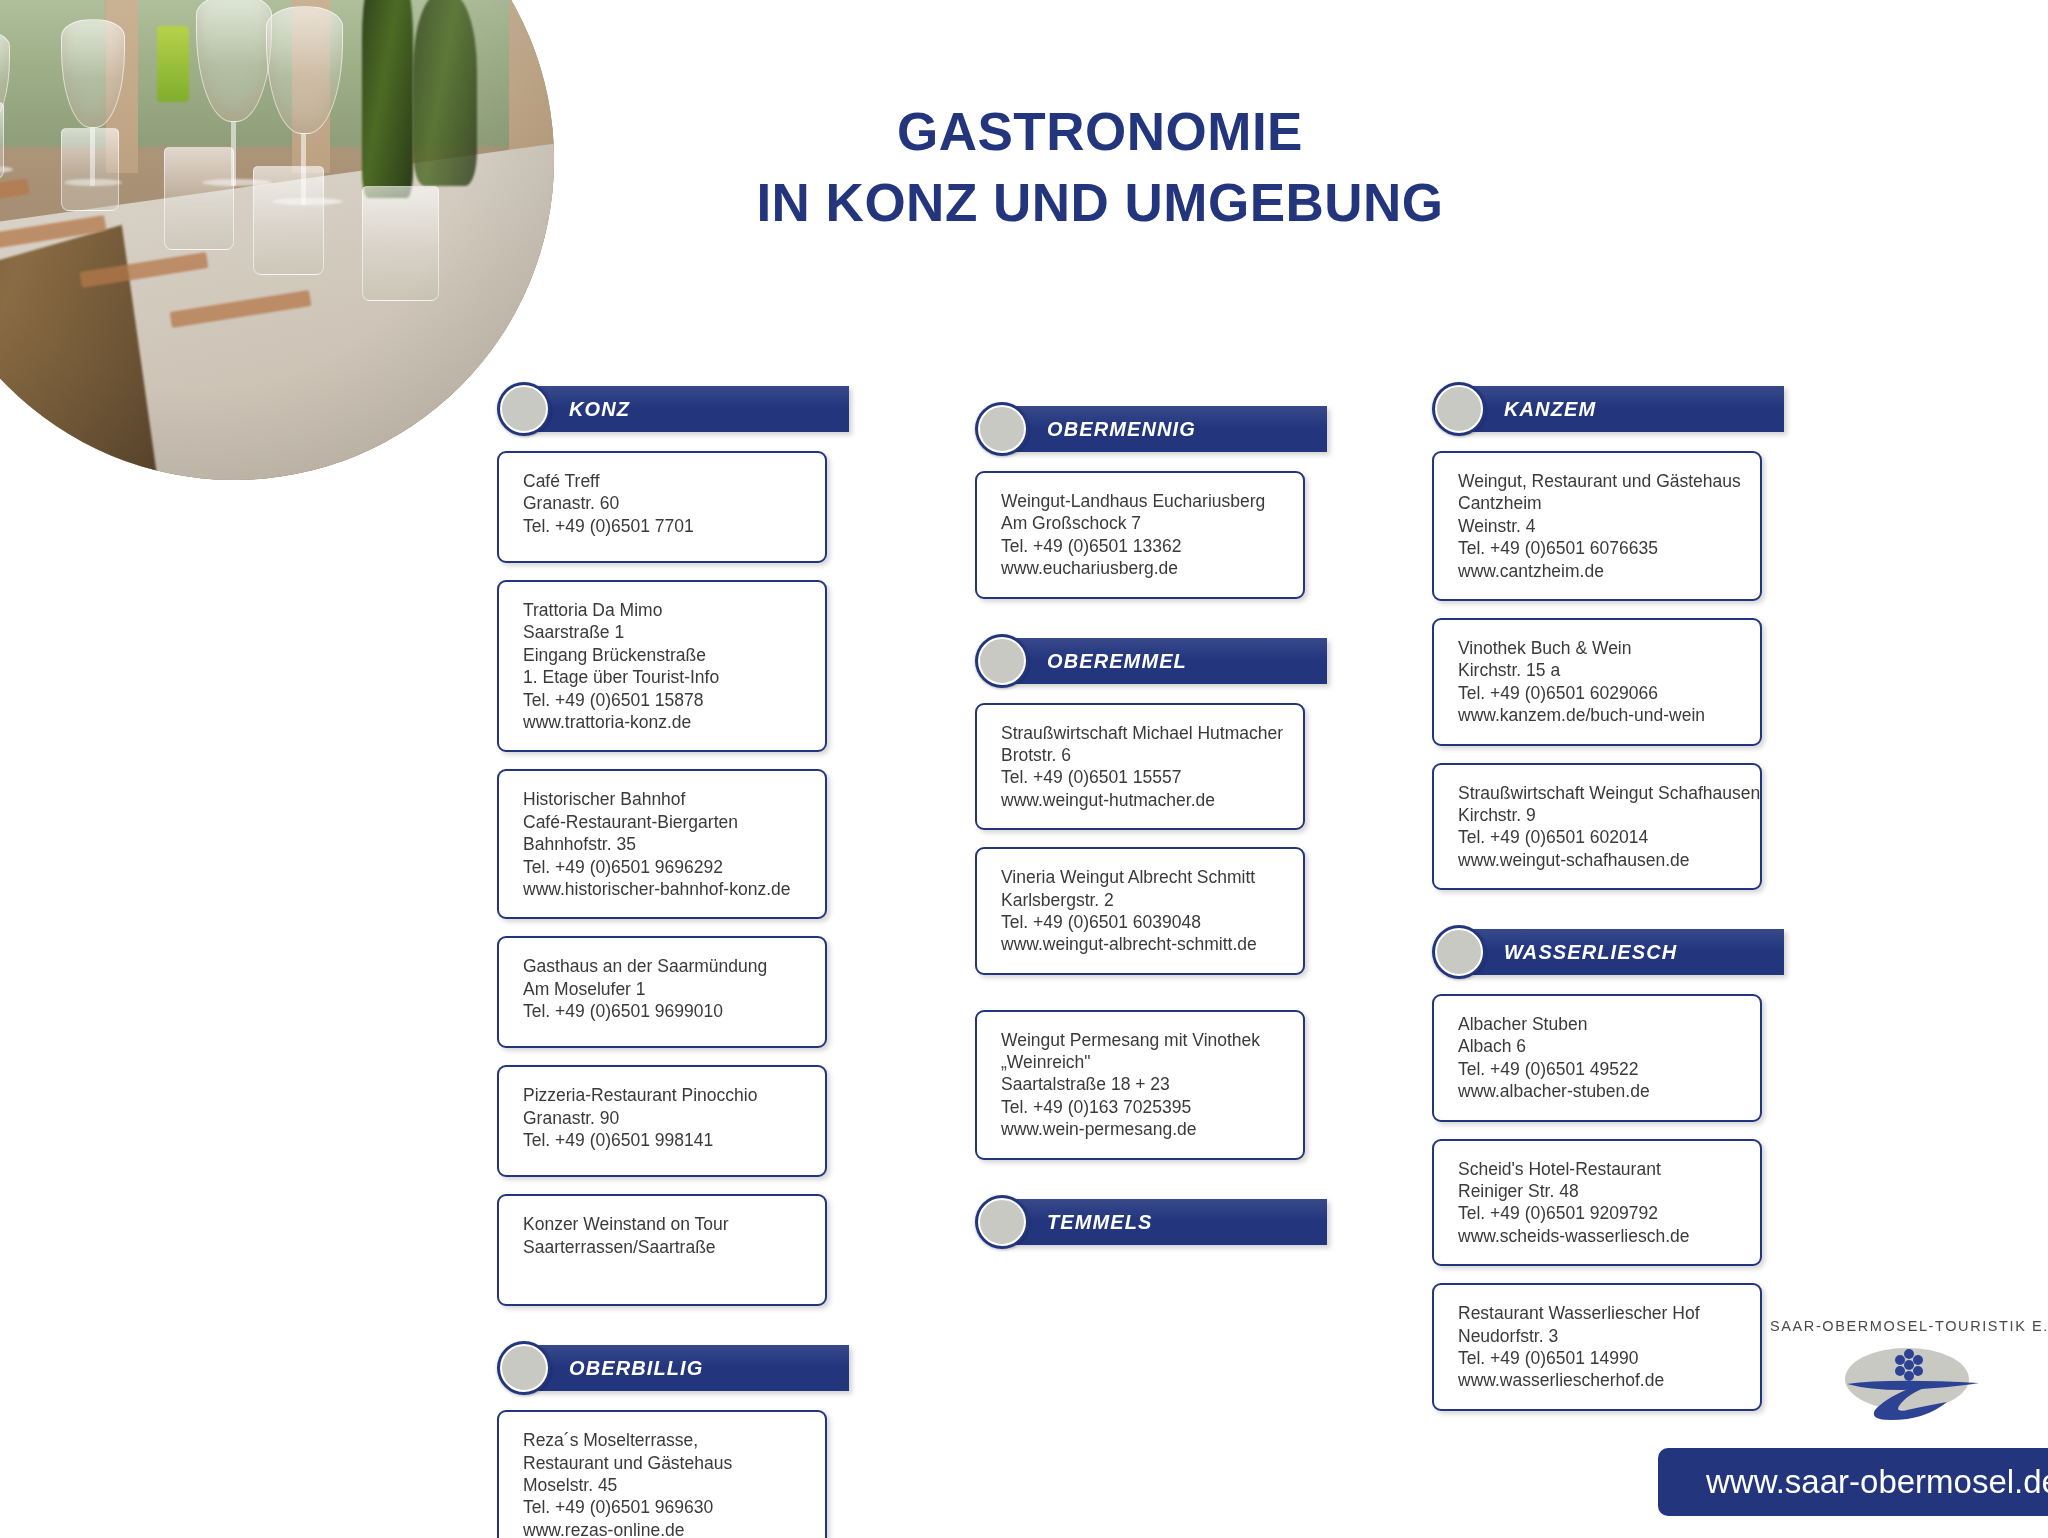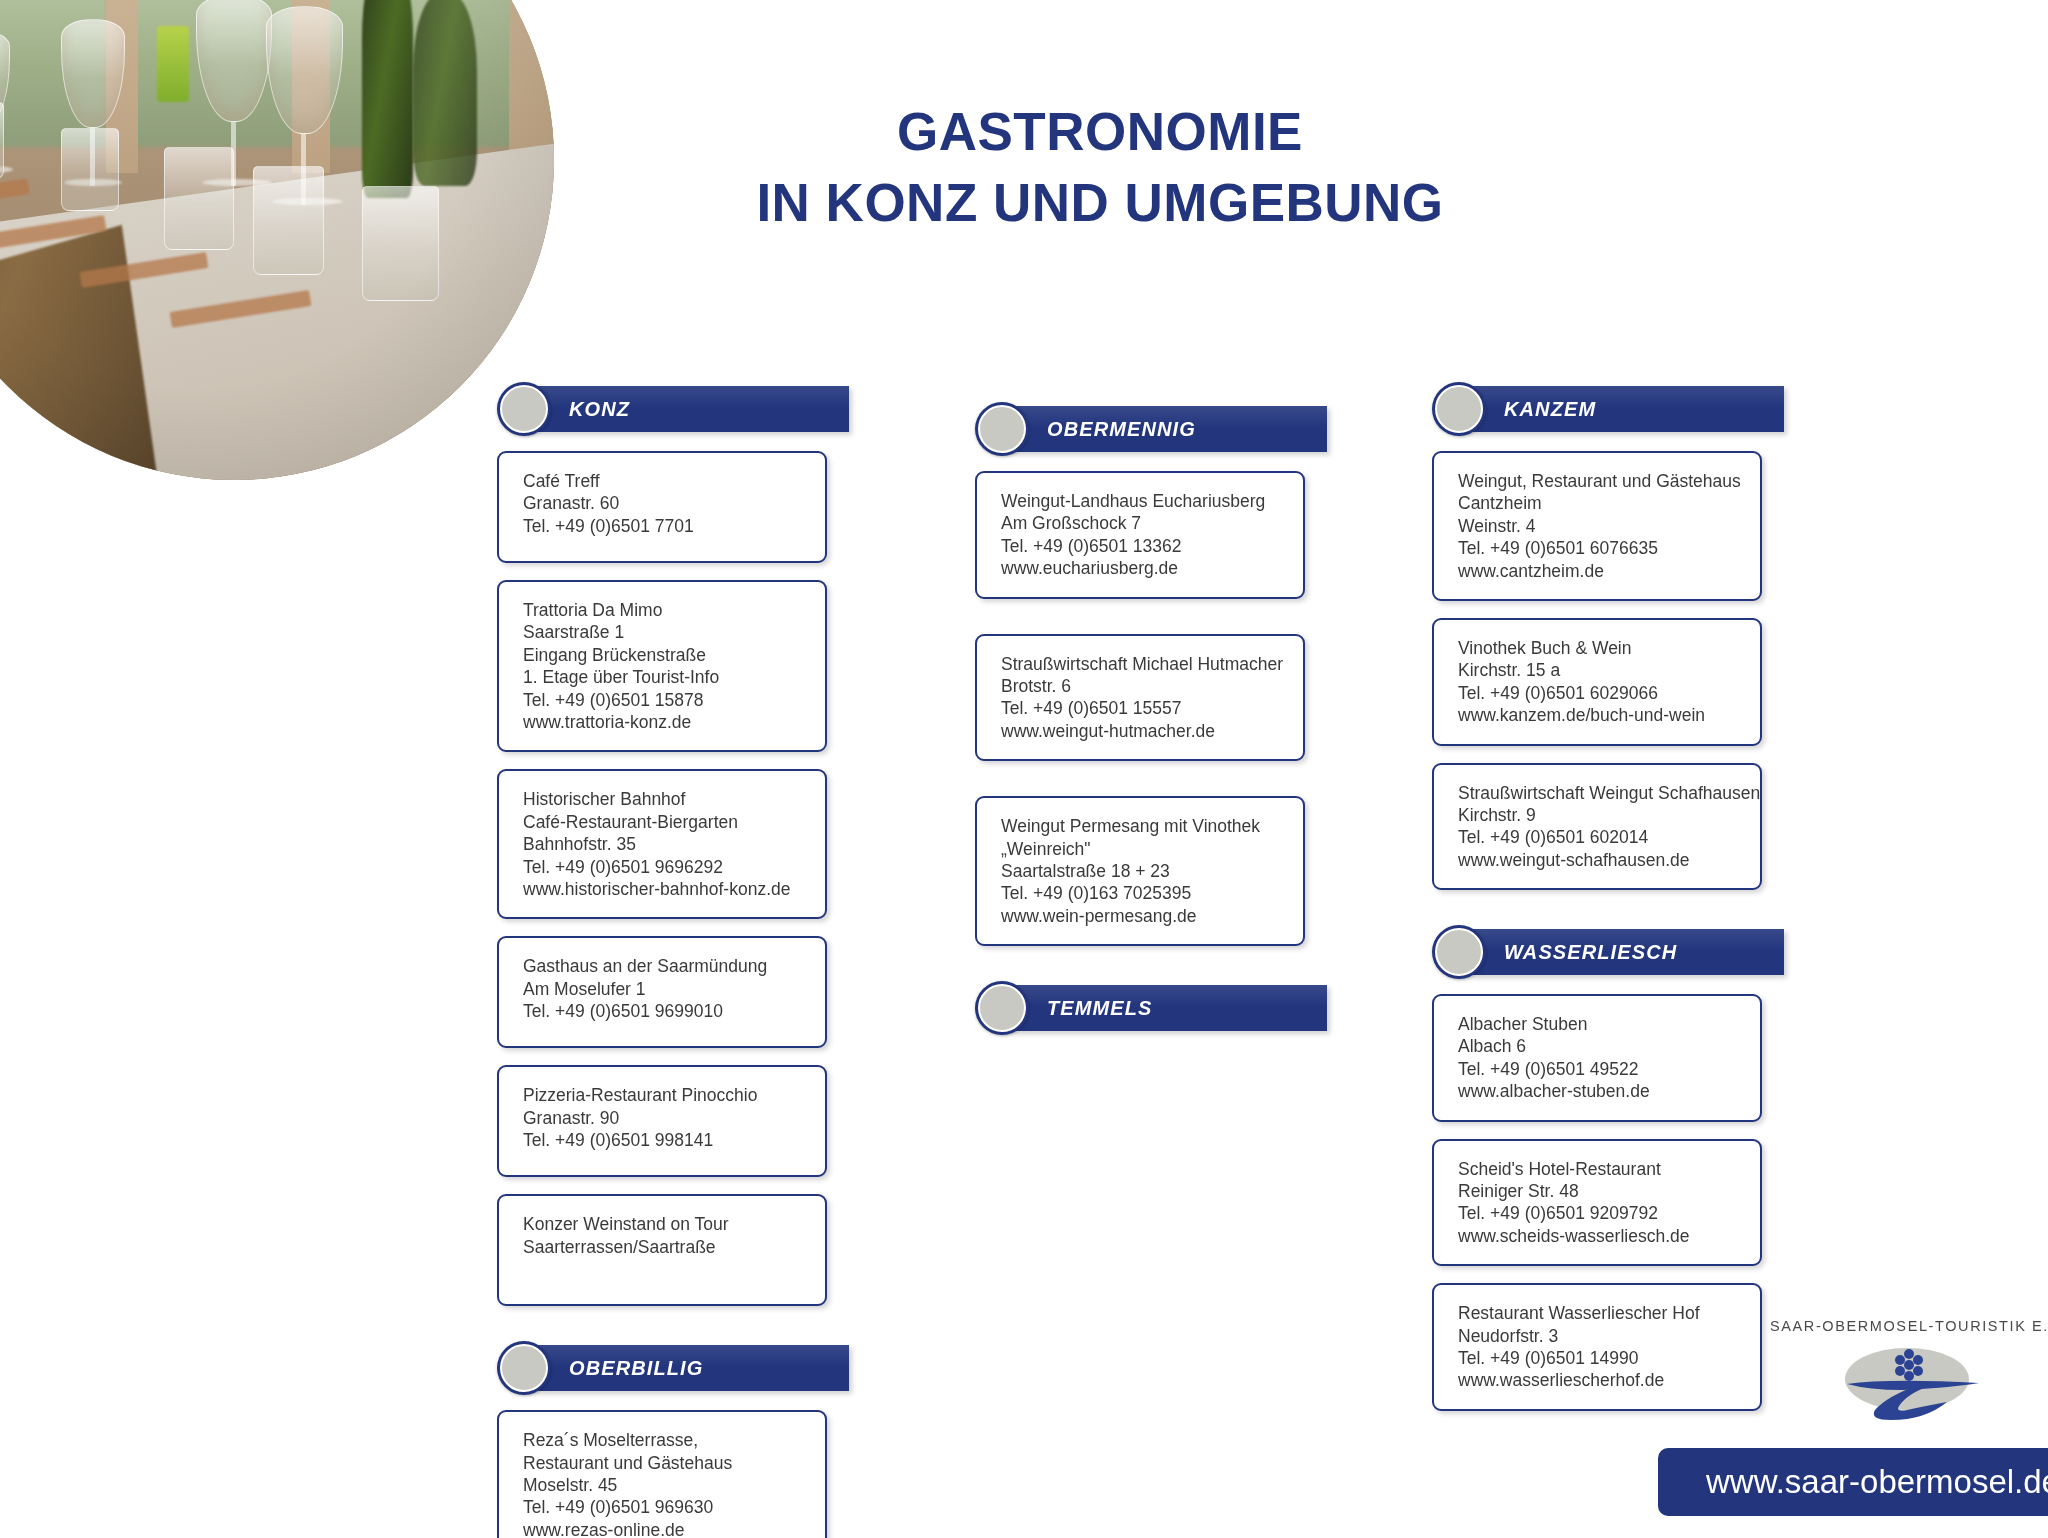--- a/index.html
+++ b/index.html
@@ -391,25 +391,39 @@
         <div class="disc"></div>
         <div class="label">OBERMENNIG</div>
       </div>
       <div class="card">
         <div class="line">Weingut-Landhaus Euchariusberg</div>
         <div class="line">Am Großschock 7</div>
         <div class="line">Tel. +49 (0)6501 13362</div>
         <div class="line">www.euchariusberg.de</div>
       </div>
       <div style="height: 18px;"></div>
+      <div class="place-header">
+        <div class="bar">
+          <div class="bar-sheen"></div>
+        </div>
+        <div class="ring"></div>
+        <div class="disc"></div>
+        <div class="label">OBEREMMEL</div>
+      </div>
       <div class="card">
         <div class="line">Straußwirtschaft Michael Hutmacher</div>
         <div class="line">Brotstr. 6</div>
         <div class="line">Tel. +49 (0)6501 15557</div>
         <div class="line">www.weingut-hutmacher.de</div>
+      </div>
+      <div class="card">
+        <div class="line">Vineria Weingut Albrecht Schmitt</div>
+        <div class="line">Karlsbergstr. 2</div>
+        <div class="line">Tel. +49 (0)6501 6039048</div>
+        <div class="line">www.weingut-albrecht-schmitt.de</div>
       </div>
       <div style="height: 18px;"></div>
       <div class="card">
         <div class="line">Weingut Permesang mit Vinothek</div>
         <div class="line">„Weinreich"</div>
         <div class="line">Saartalstraße 18 + 23</div>
         <div class="line">Tel. +49 (0)163 7025395</div>
         <div class="line">www.wein-permesang.de</div>
       </div>
       <div style="height: 18px;"></div>

